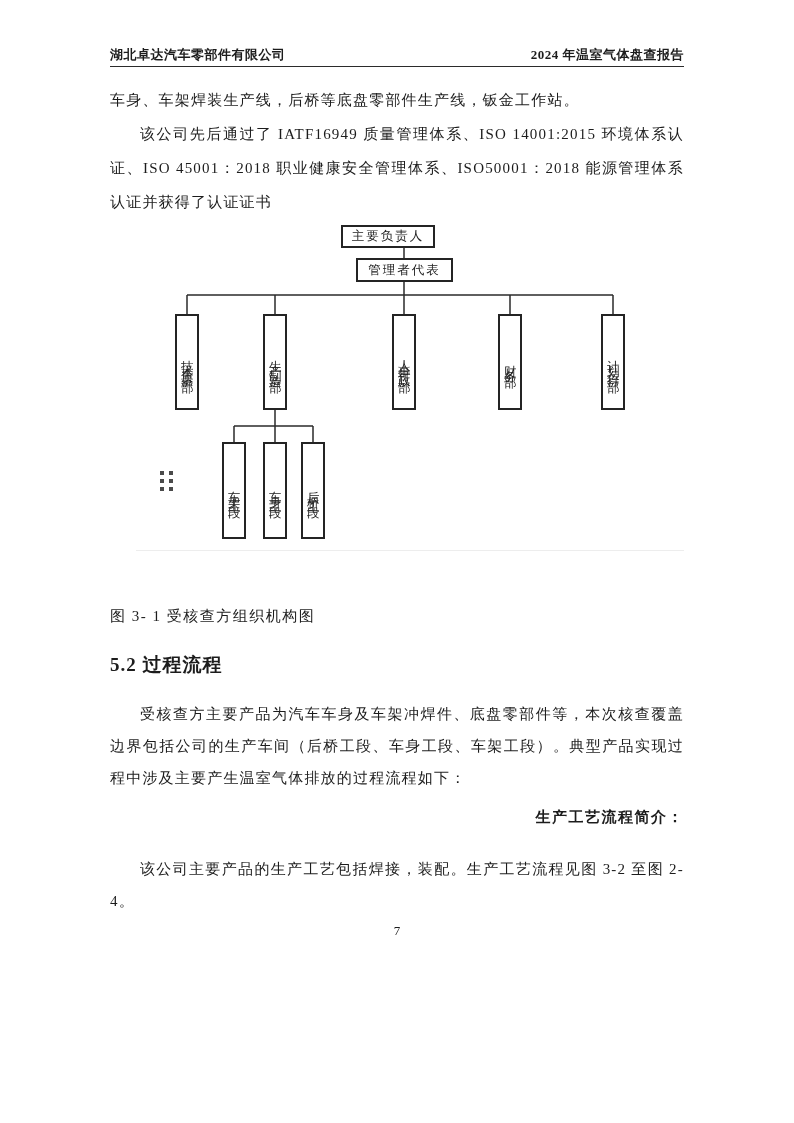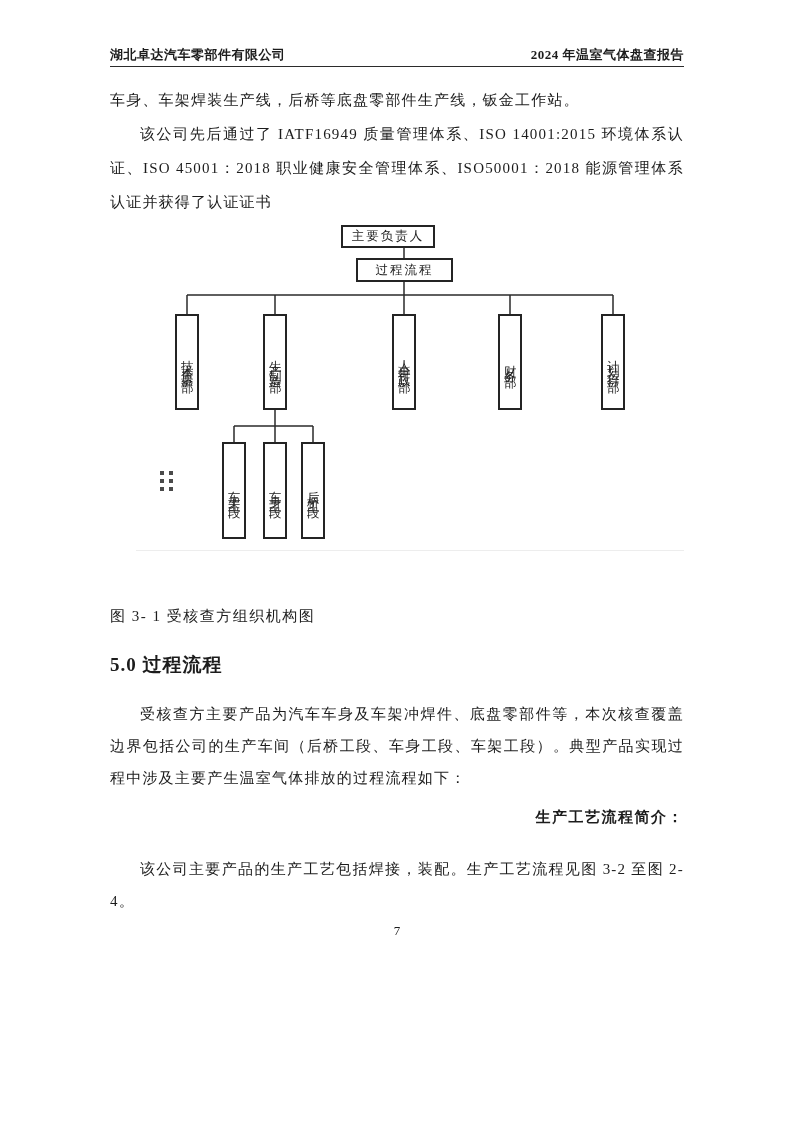--- a/index.html
+++ b/index.html
@@ -101,21 +101,21 @@
         <line x1="124" y1="205" x2="124" y2="221"></line>
         <line x1="165" y1="205" x2="165" y2="221"></line>
         <line x1="203" y1="205" x2="203" y2="221"></line>
       </g>
     </svg>
 
     <div class="obox" style="left:231px; top:4px;  width:94px; height:23px;">
       <span class="hboxlbl">主要负责人</span>
     </div>
     <div class="obox" style="left:246px; top:37px; width:97px; height:24px;">
-      <span class="hboxlbl">过程流程</span>
+      <span class="hboxlbl">管理者代表</span>
     </div>
 
     <div class="obox vbox" style="left:65px;  top:93px; width:24px; height:96px;">技术质量部</div>
     <div class="obox vbox" style="left:153px; top:93px; width:24px; height:96px;">生产制造部</div>
     <div class="obox vbox" style="left:282px; top:93px; width:24px; height:96px;">人事行政部</div>
     <div class="obox vbox" style="left:388px; top:93px; width:24px; height:96px;">财务部</div>
     <div class="obox vbox" style="left:491px; top:93px; width:24px; height:96px;">计划运行部</div>
 
     <div class="obox vbox" style="left:112px; top:221px; width:24px; height:97px;">车架工段</div>
     <div class="obox vbox" style="left:153px; top:221px; width:24px; height:97px;">车身工段</div>
@@ -130,21 +130,21 @@
         <rect x="0" y="16" width="4" height="4"></rect>
           <rect x="9" y="16" width="4" height="4"></rect>
       </g>
     </svg>
 
     <div class="imgedge"></div>
   </div>
 
   <div class="caption">图 3- 1 受核查方组织机构图</div>
 
-  <h2 class="secheading">5.0 过程流程</h2>
+  <h2 class="secheading">5.2 过程流程</h2>
 
   <div class="bodytext lower">
     <p class="ind p4">受核查方主要产品为汽车车身及车架冲焊件、底盘零部件等，本次核查覆盖边界包括公司的生产车间（后桥工段、车身工段、车架工段）。典型产品实现过程中涉及主要产生温室气体排放的过程流程如下：</p>
   </div>
 
   <div class="subhead">生产工艺流程简介：</div>
 
   <div class="bodytext lower">
     <p class="ind p5">该公司主要产品的生产工艺包括焊接，装配。生产工艺流程见图 3-2 至图 2-4。</p>
   </div>

